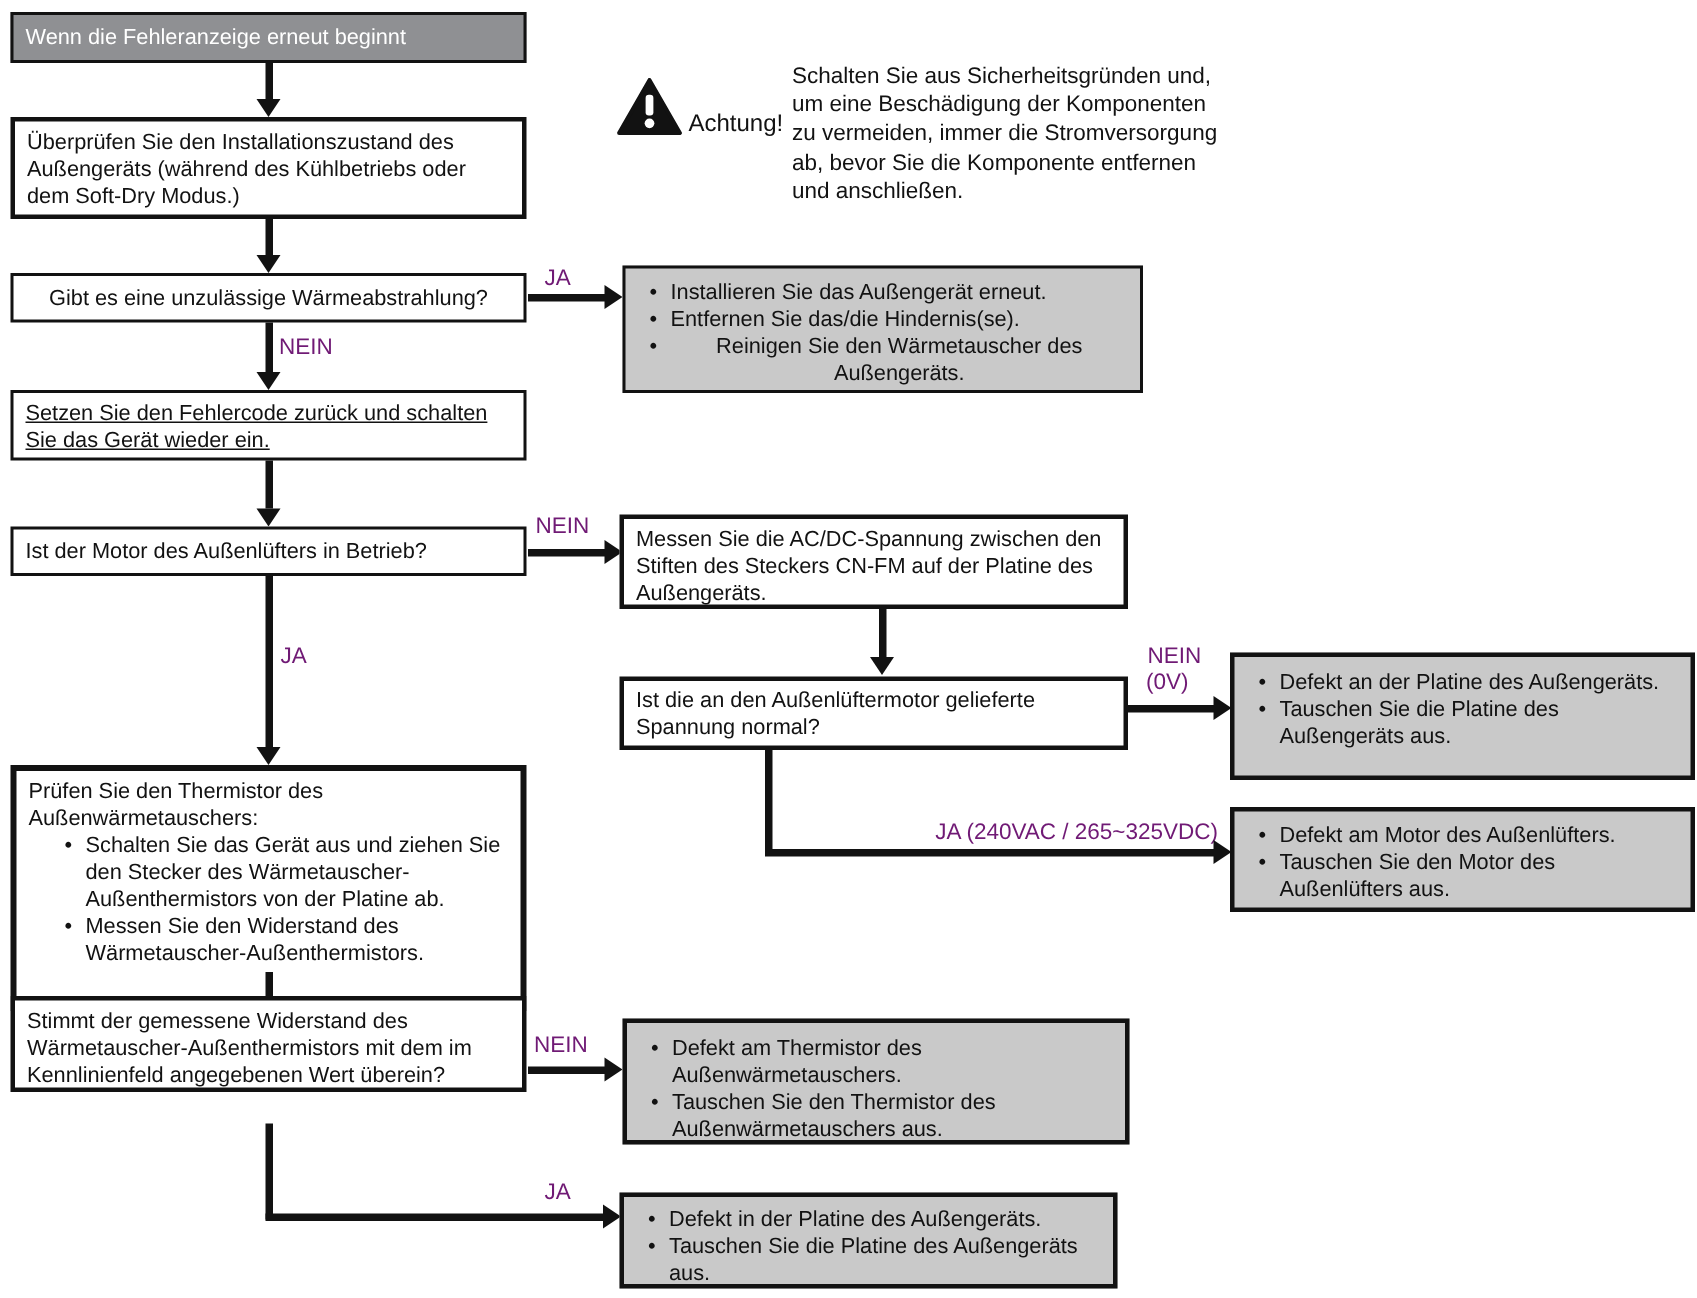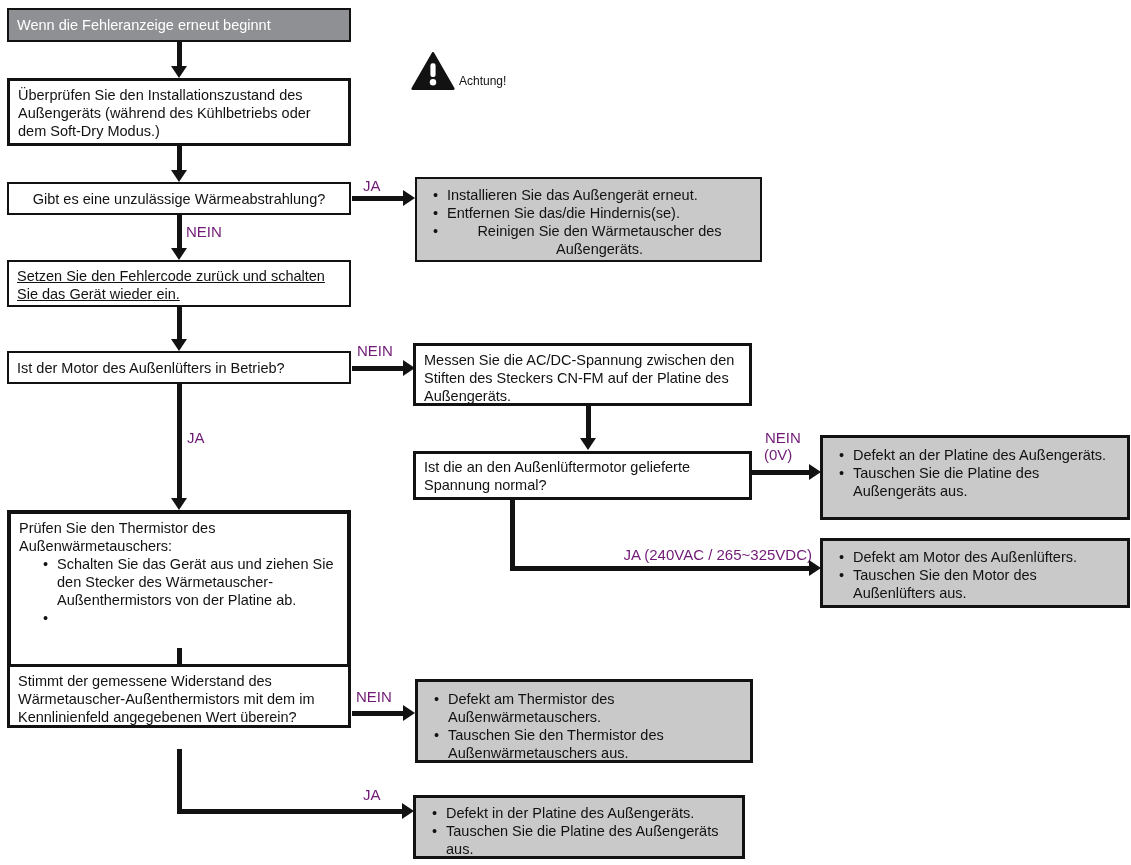--- a/index.html
+++ b/index.html
@@ -22,38 +22,39 @@
   .brow .dot{flex:none;width:14px;margin-left:8px;text-align:left;}
   .brow .dot::before{content:"\2022";}
   .b6row .dot{margin-left:24px;}
   .vline,.hline{position:absolute;background:#121212;}
   .vline{width:5px;}
   .hline{height:5px;}
   .ah-down{position:absolute;width:0;height:0;border-left:8px solid transparent;border-right:8px solid transparent;border-top:12px solid #121212;}
   .ah-right{position:absolute;width:0;height:0;border-top:8px solid transparent;border-bottom:8px solid transparent;border-left:12px solid #121212;}
   .lbl{position:absolute;font-size:15px;line-height:17px;color:#701a75;white-space:nowrap;}
   .warn-text{position:absolute;left:528px;top:41px;width:286px;font-size:15px;line-height:19.2px;}
-  .warn-label{position:absolute;left:459px;top:74px;font-size:12px;}
+  .warn-label{position:absolute;left:459px;top:74px;font-size:16px;}
   .warn-icon{position:absolute;left:411px;top:52px;width:44px;height:38px;}
 </style>
 </head>
 <body>
 
 <div id="canvas">
 
   <div class="box title" style="left:7px;top:8px;width:344px;height:34px;">Wenn die Fehleranzeige erneut beginnt</div>
 
   <div class="warn-icon">
     <svg viewBox="0 0 100 88" width="44" height="38">
       <path d="M50 3 L97 85 L3 85 Z" fill="#121212" stroke="#121212" stroke-width="6" stroke-linejoin="round"></path>
       <rect x="44" y="26" width="12" height="32" rx="5" fill="#ffffff"></rect>
       <circle cx="50" cy="70" r="7.5" fill="#ffffff"></circle>
     </svg>
   </div>
   <div class="warn-label">Achtung!</div>
+  <div class="warn-text">Schalten Sie aus Sicherheitsgründen und, um eine Beschädigung der Komponenten zu vermeiden, immer die Stromversorgung ab, bevor Sie die Komponente entfernen und anschließen.</div>
 
   <div class="vline" style="left:177px;top:42px;height:26px;"></div>
   <div class="ah-down" style="left:171px;top:66px;"></div>
 
   <div class="box thick" style="left:7px;top:78px;width:344px;height:68px;">Überprüfen Sie den Installationszustand des Außengeräts (während des Kühlbetriebs oder dem Soft-Dry Modus.)</div>
 
   <div class="vline" style="left:177px;top:146px;height:24px;"></div>
   <div class="ah-down" style="left:171px;top:170px;"></div>
 
   <div class="box center1" style="left:7px;top:182px;width:344px;height:33px;">Gibt es eine unzulässige Wärmeabstrahlung?</div>
@@ -136,20 +137,21 @@
   <div class="ah-down" style="left:171px;top:498px;"></div>
 
   <div class="box xthick" style="left:7px;top:510px;width:344px;height:164px;">
     <div>Prüfen Sie den Thermistor des Außenwärmetauschers:</div>
     <div class="brow b6row">
         <span class="dot"></span>
         <span>Schalten Sie das Gerät aus und ziehen Sie den Stecker des Wärmetauscher-Außenthermistors von der Platine ab.</span>
       </div>
     <div class="brow b6row">
         <span class="dot"></span>
+        <span>Messen Sie den Widerstand des Wärmetauscher-Außenthermistors.</span>
       </div>
   </div>
 
   <div class="vline" style="left:177px;top:648px;height:25px;"></div>
   <div class="ah-down" style="left:171px;top:673px;"></div>
 
   <div class="box thick" style="left:7px;top:664px;width:344px;height:64px;">Stimmt der gemessene Widerstand des Wärmetauscher-Außenthermistors mit dem im Kennlinienfeld angegebenen Wert überein?</div>
 
   <div class="lbl" style="left:356px;top:688px;">NEIN</div>
   <div class="hline" style="left:352px;top:711px;width:52px;"></div>

